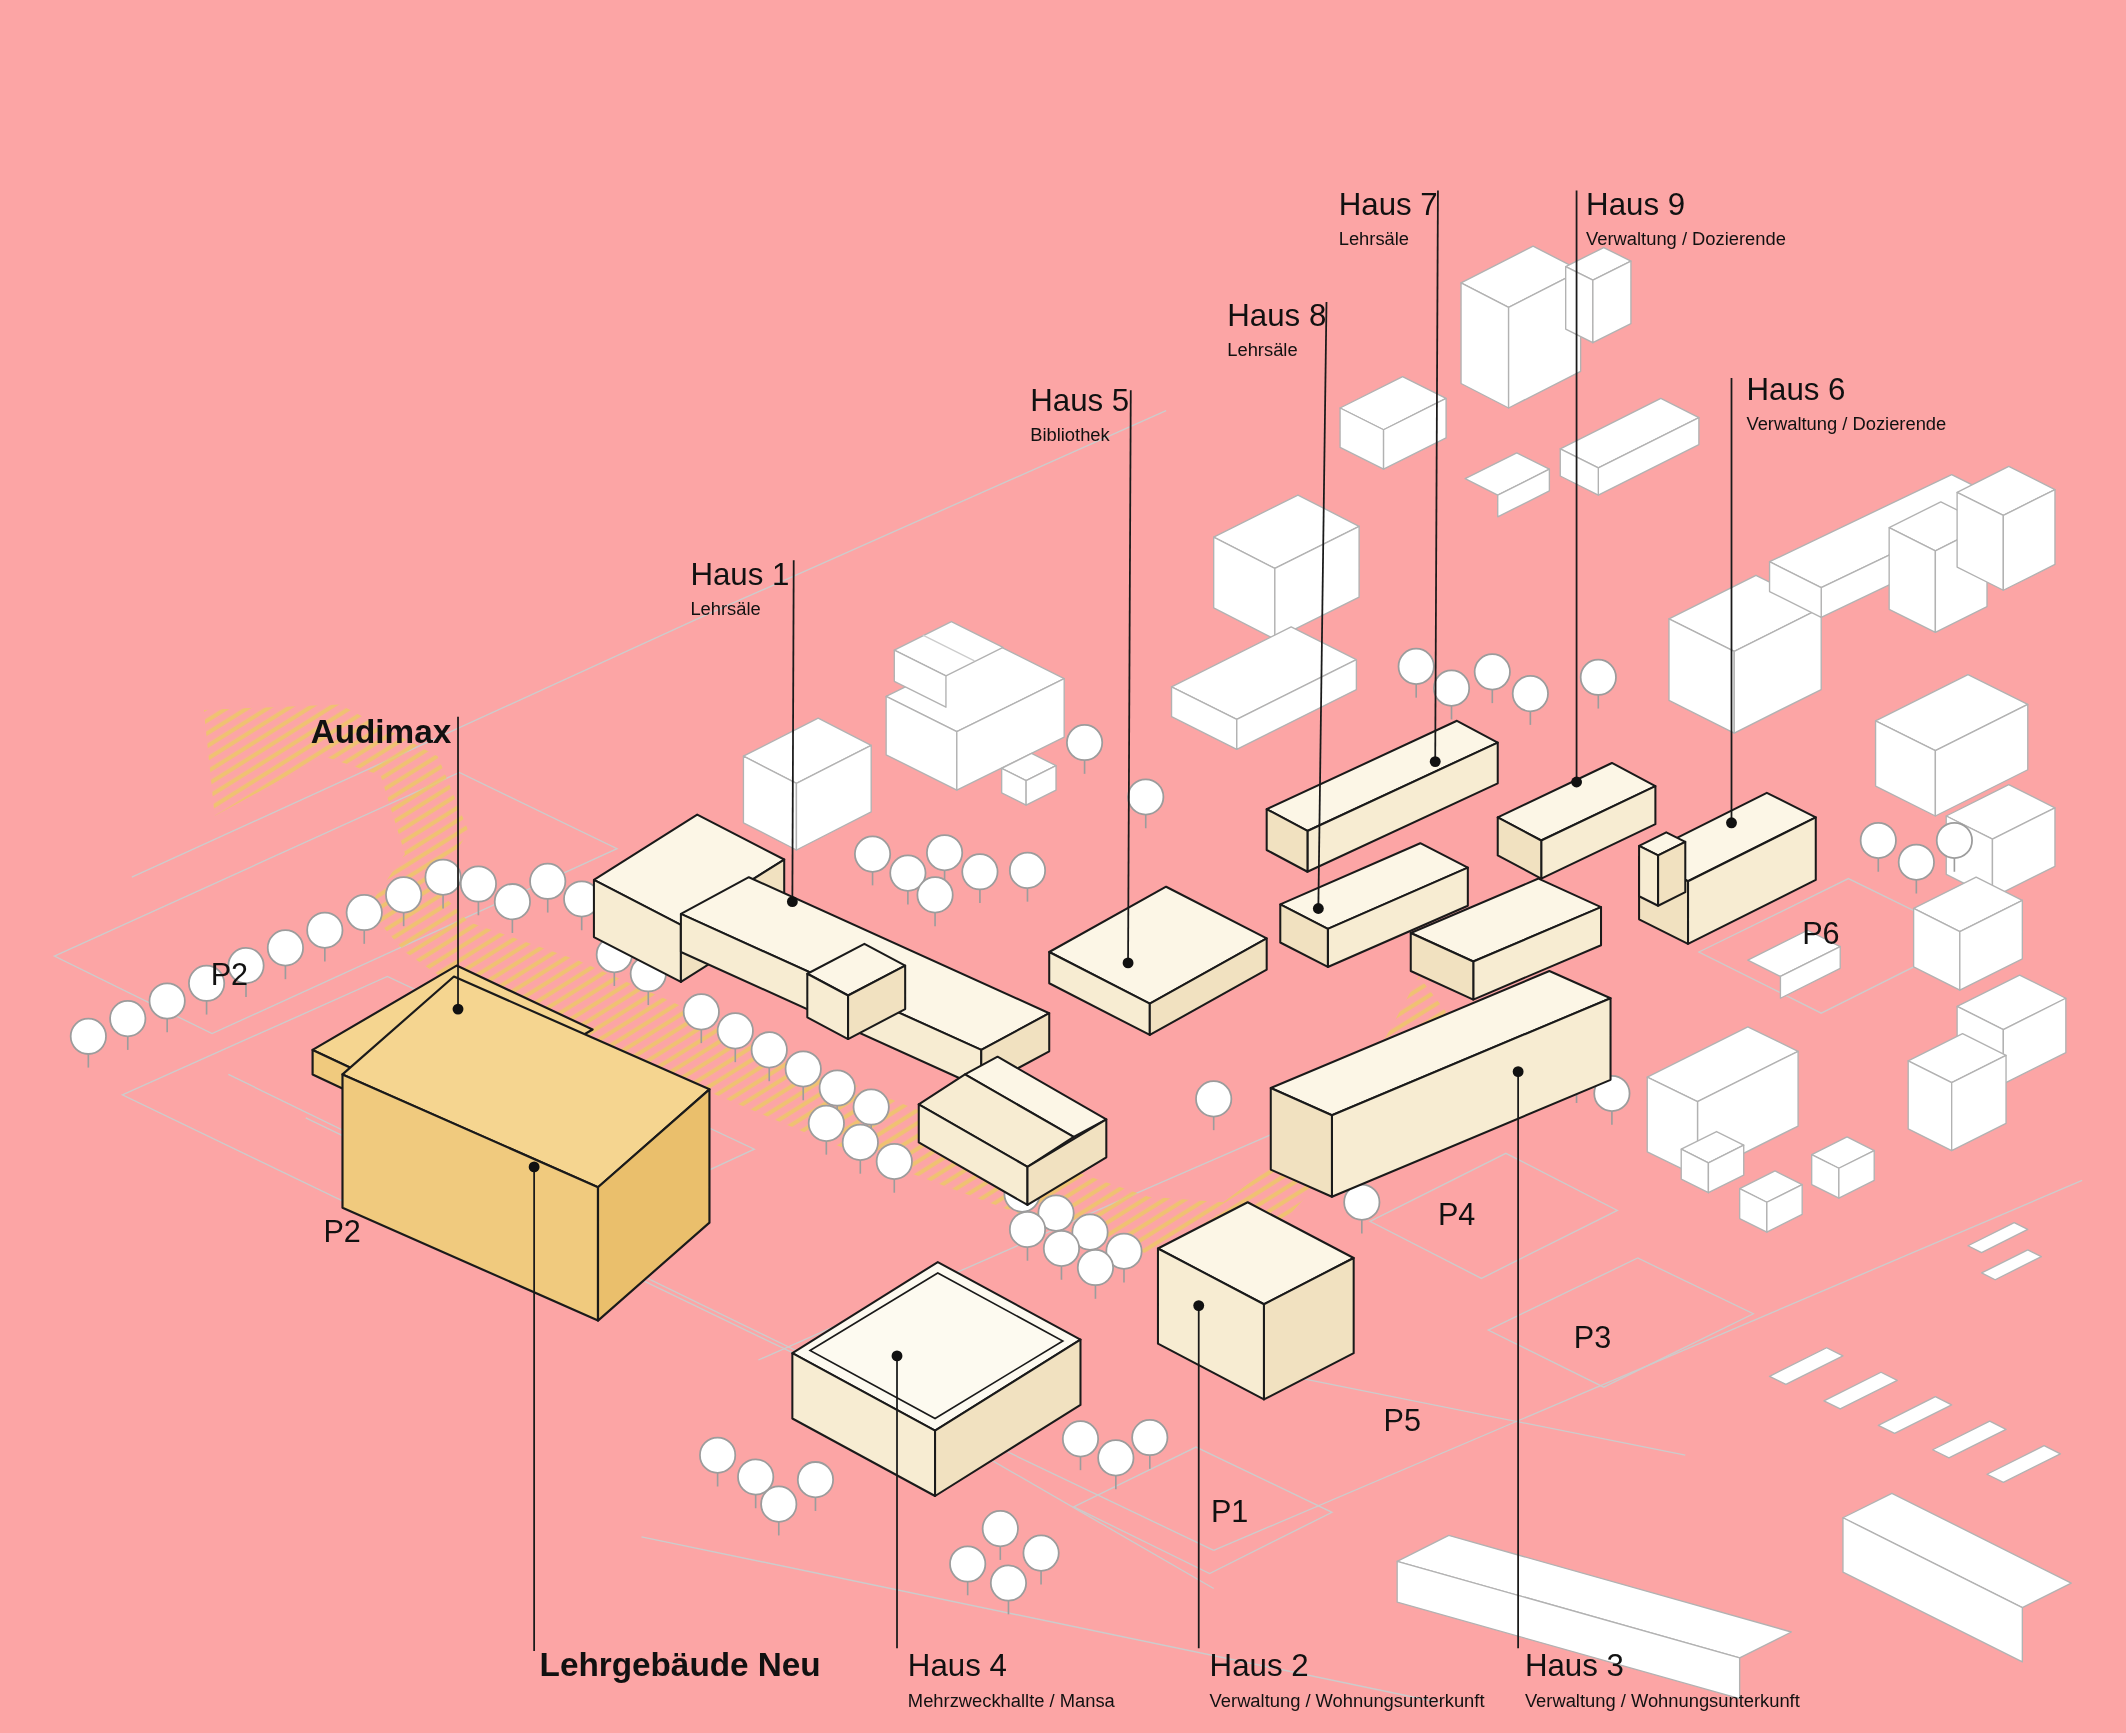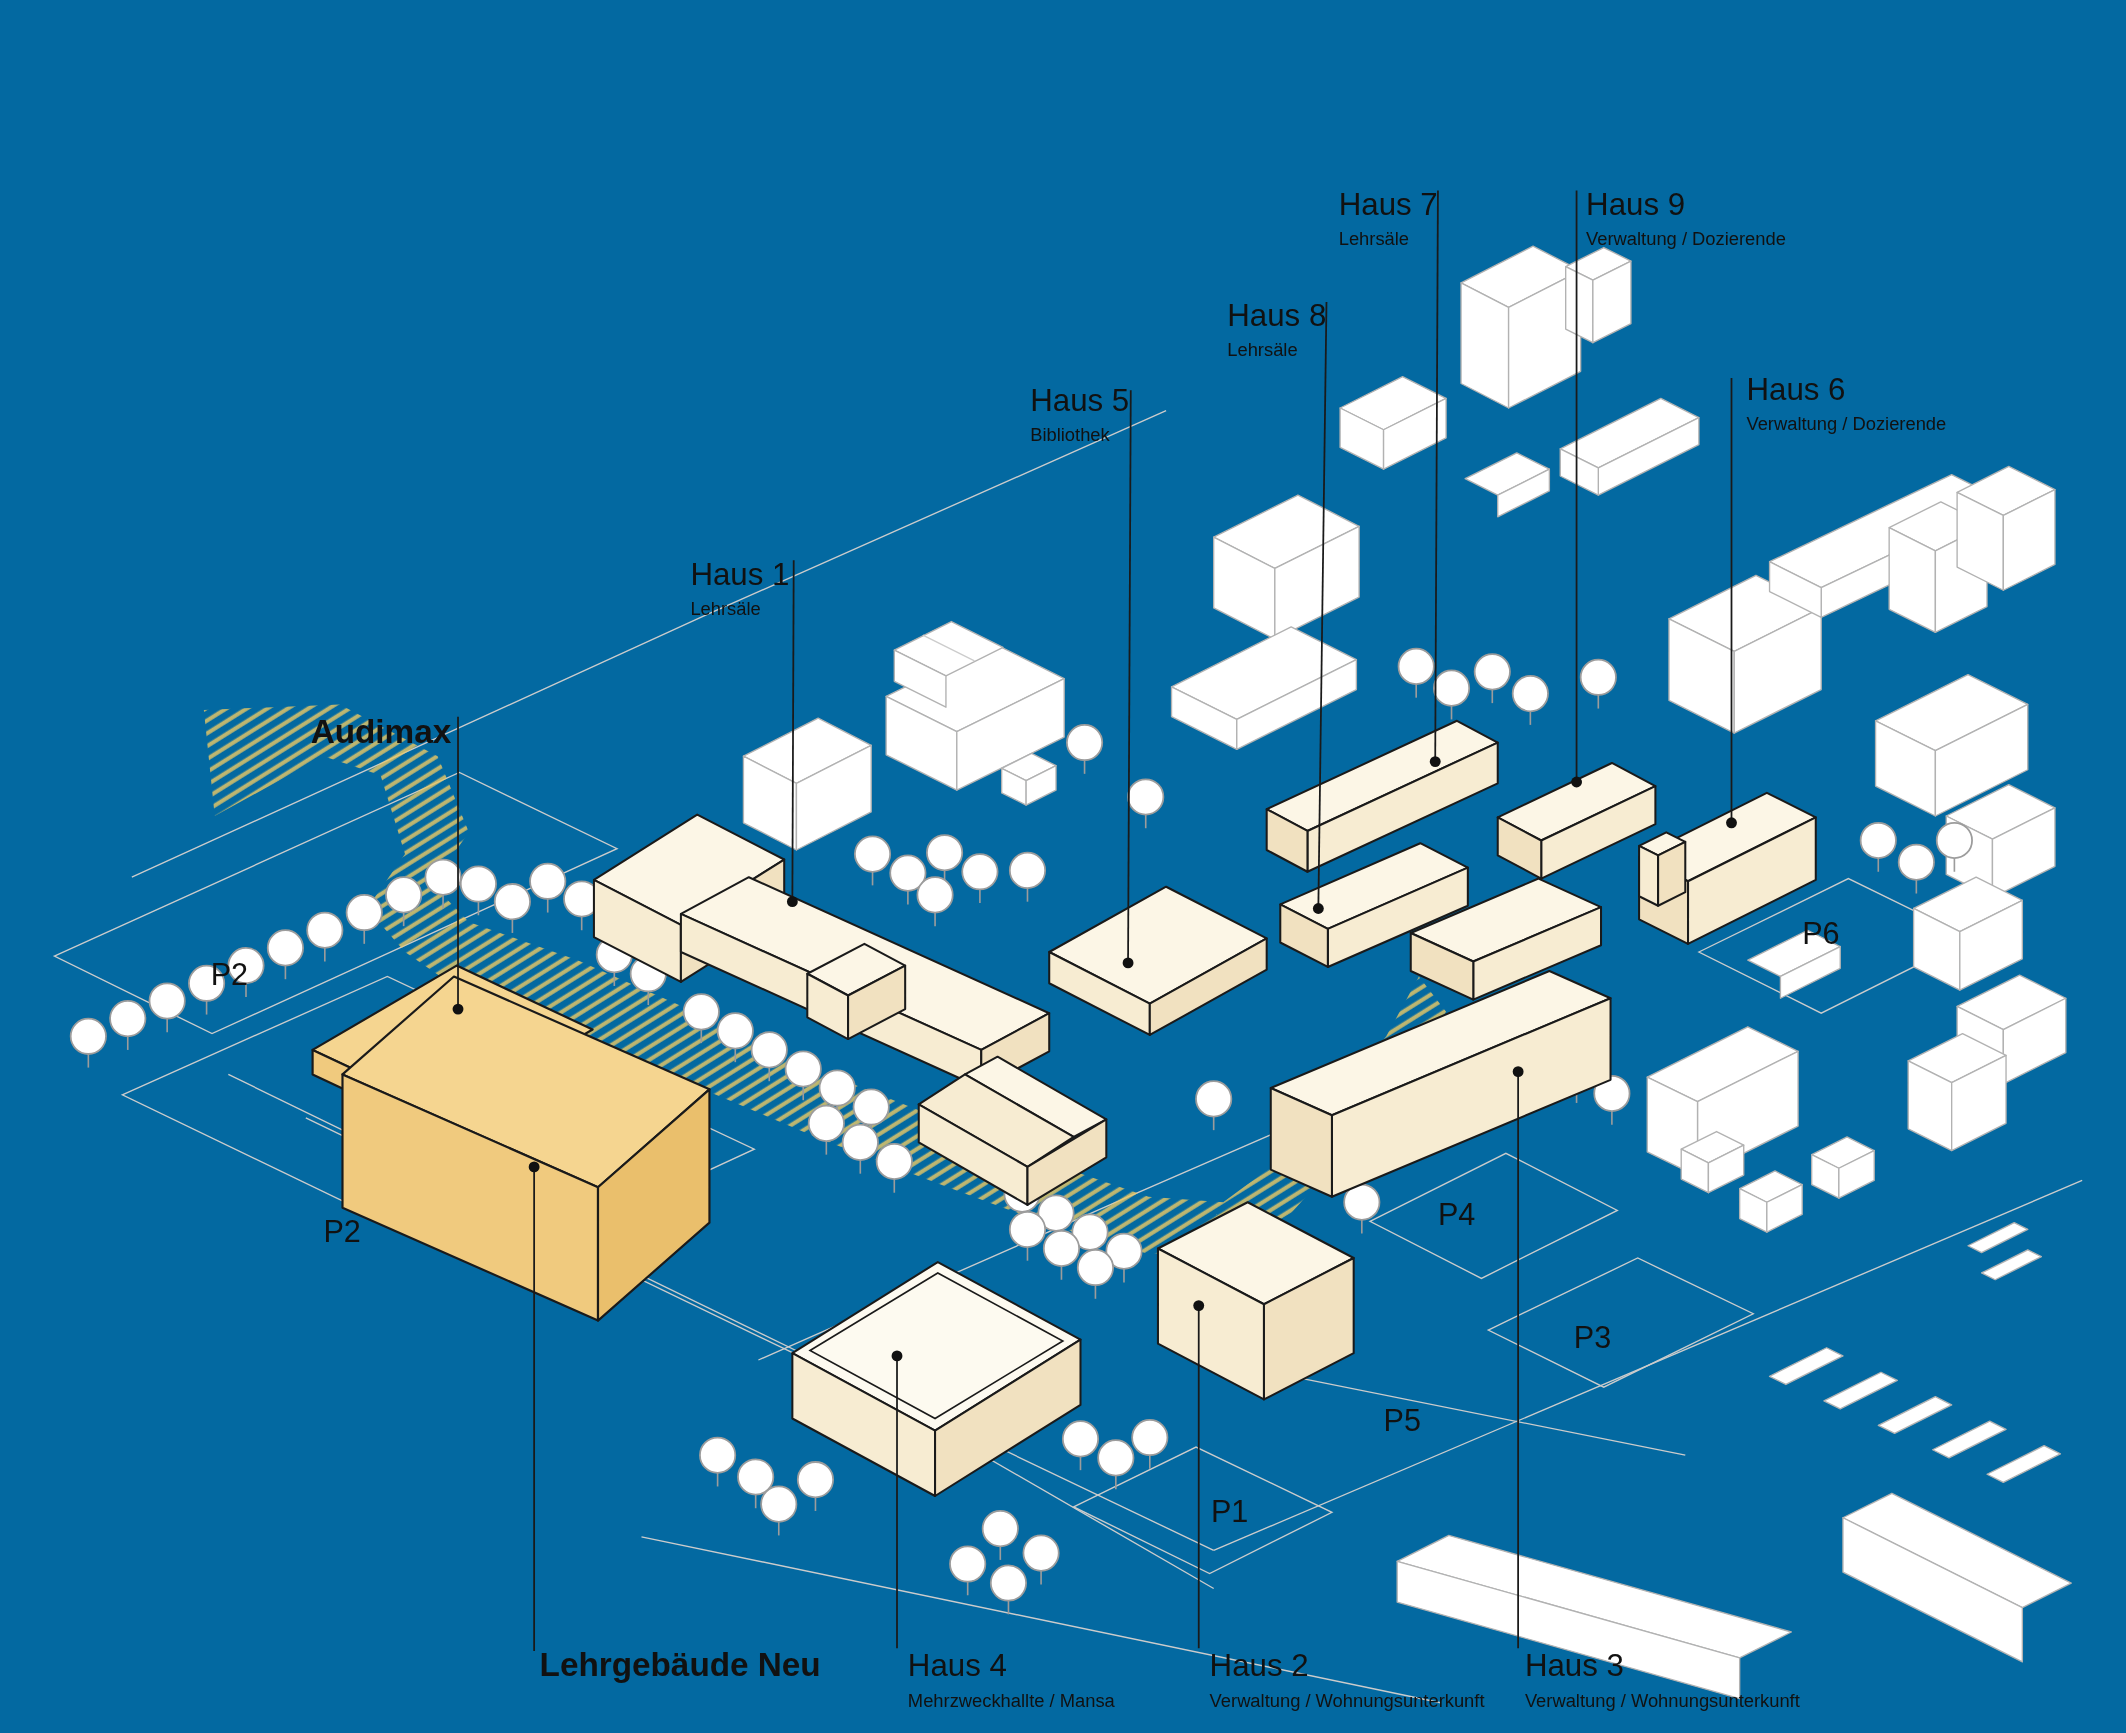--- a/index.html
+++ b/index.html
@@ -1,16 +1,16 @@
 <!DOCTYPE html>
 <html style="font-size:13.3px"><head>
 <meta charset="utf-8">
 <style>
   html,body{margin:0;padding:0;background:#ffffff;}
-  .stage{position:relative;width:2127px;height:1734px;background:#0369a1;overflow:hidden;}
+  .stage{position:relative;width:2127px;height:1734px;background:#fca5a5;overflow:hidden;}
   .stage svg{position:absolute;left:0;top:0;width:100%;height:100%;}
   text{font-family:"Liberation Sans","DejaVu Sans",sans-serif;fill:#111;}
   .t-title{font-size:23px;}
   .t-sub{font-size:13.5px;}
   .t-bold{font-size:24.5px;font-weight:bold;}
   .t-p{font-size:22.5px;}
   
   .bt{fill:#fcf6e6;stroke:#1a1a1a;stroke-width:1.5;stroke-linejoin:round;}
   .bf{fill:#f7ecd2;stroke:#1a1a1a;stroke-width:1.5;stroke-linejoin:round;}
   .bs{fill:#f1e1c0;stroke:#1a1a1a;stroke-width:1.5;stroke-linejoin:round;}

